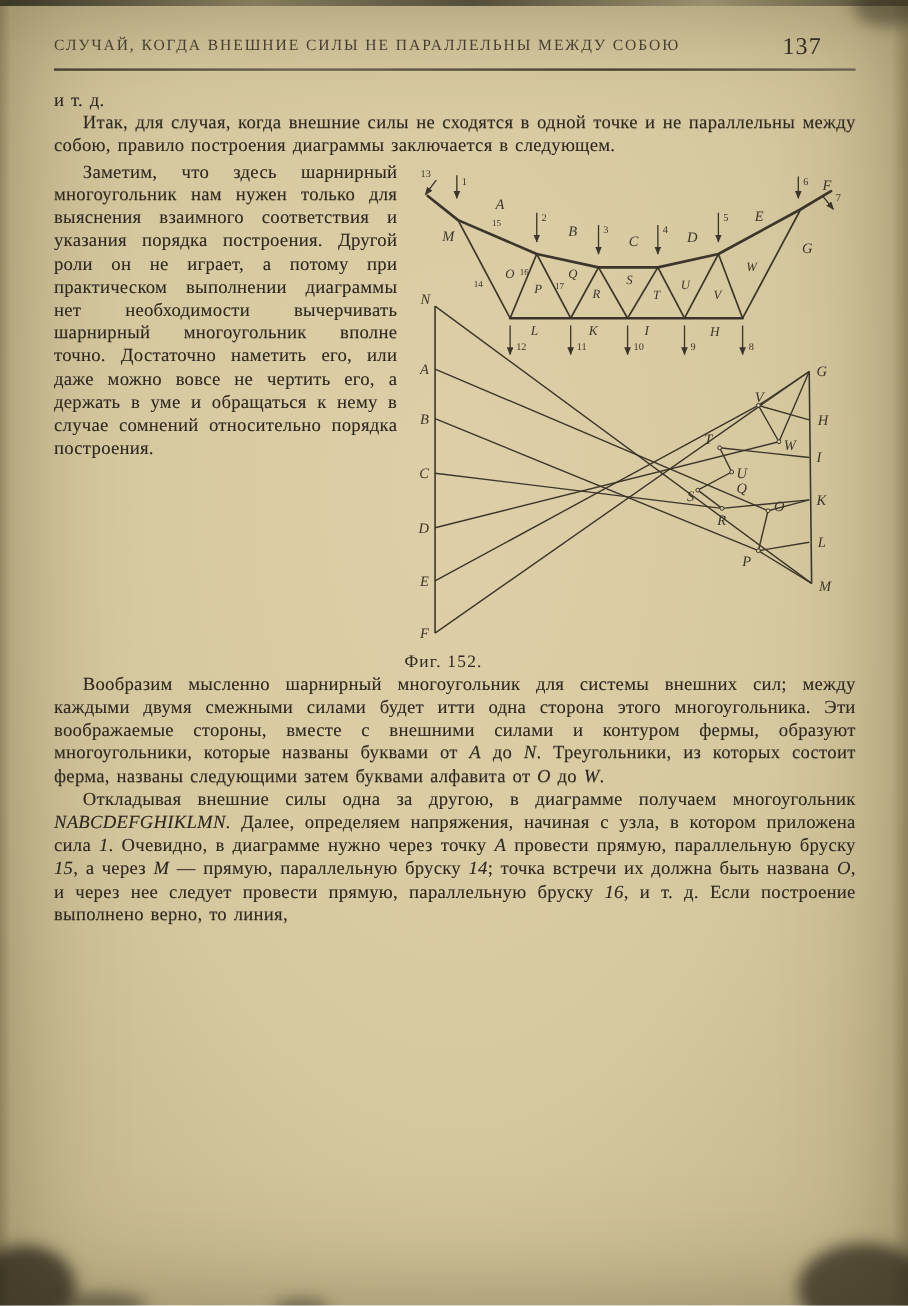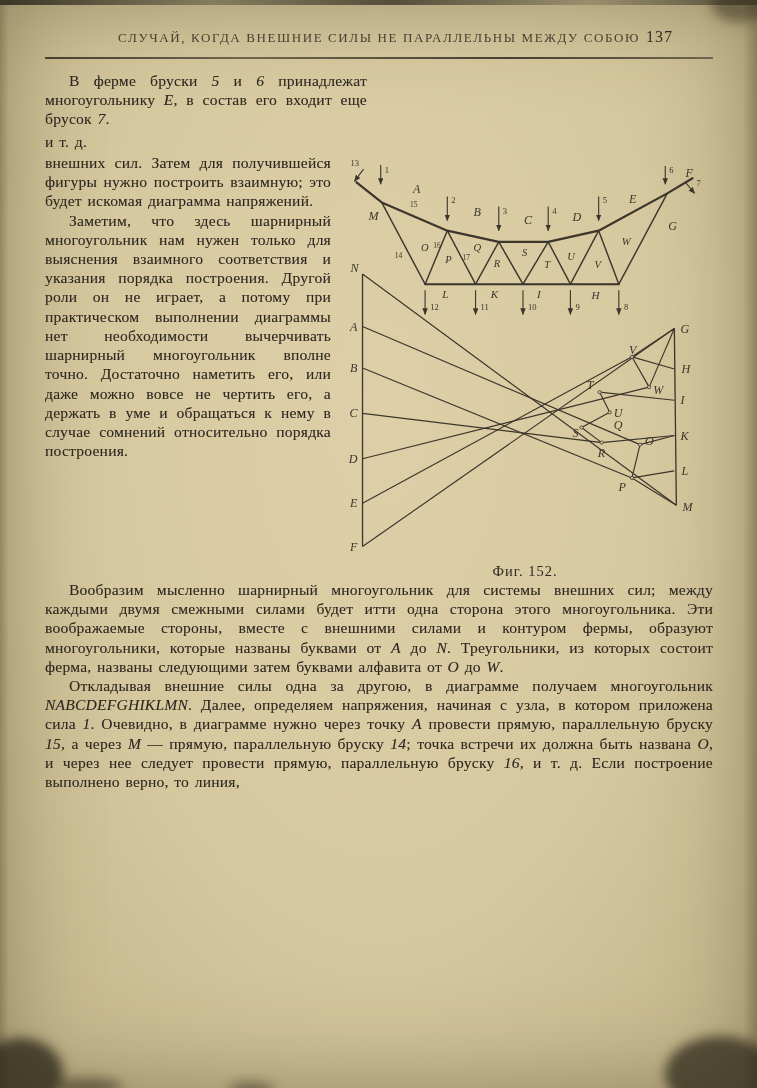--- a/index.html
+++ b/index.html
@@ -21,39 +21,39 @@
   .edge-left{position:absolute;left:0;top:0;width:9px;height:100%;
      background:linear-gradient(90deg,rgba(80,70,40,.3),rgba(80,70,40,0));}
   .blob{position:absolute;border-radius:50%;filter:blur(6px);}
   .blob.bl{left:-22px;bottom:-20px;width:85px;height:70px;background:rgba(38,34,22,.75);}
   .blob.br{right:-18px;bottom:-24px;width:110px;height:76px;background:rgba(38,34,22,.7);}
   .blob.bm1{left:52px;bottom:-8px;width:70px;height:18px;background:rgba(38,34,22,.5);}
   .blob.bm2{left:228px;bottom:-10px;width:46px;height:16px;background:rgba(38,34,22,.45);}
   .blob.tr{right:-14px;top:-12px;width:60px;height:34px;background:rgba(50,44,28,.5);}
 
   .content{position:absolute;left:45px;top:30px;width:668px;}
-  .header{position:relative;text-align:center;height:24px;
+  .header{position:relative;text-align:left;height:24px;
           font-size:13px;letter-spacing:1.6px;color:#463f31;white-space:nowrap;}
-  .header .num{position:absolute;right:40px;top:-2px;font-size:16px;letter-spacing:1px;color:#332e24;}
+  .header .num{position:absolute;right:28px;top:-2px;font-size:20px;letter-spacing:1px;color:#332e24;}
   .hrule{height:2px;margin:3px 0 12px 0;
          background:linear-gradient(90deg,var(--rule),#6e6550 30%,var(--rule) 70%,#6e6550);}
 
   p,.col{font-size:15.5px;line-height:1.24;letter-spacing:.25px;word-spacing:1.5px;
      text-align:justify;margin:0;
      text-shadow:.2px .2px 0 rgba(40,35,28,.3);}
   .indent{text-indent:24px;}
   .twocol{display:flex;gap:28px;}
   .twocol .c1{flex:0 0 322px;}
   .twocol .c2{flex:1;}
   .etc{margin-top:3px;}
   .wraprow{display:flex;gap:6px;margin-top:2px;}
   .narrow{flex:0 0 286px;}
   .figbox{flex:1;position:relative;}
   .figbox svg{display:block;width:100%;height:444px;}
-  .figcaption{margin-top:-34px;text-align:center;font-size:14.5px;letter-spacing:1px;}
+  .figcaption{margin-top:-34px;text-align:left;font-size:14.5px;letter-spacing:1px;}
 
   i{font-style:italic;}
   
   text{fill:var(--figure_ink);}
   .reg{font:italic 12px "Liberation Serif",serif;}
   .tri{font:italic 10.5px "Liberation Serif",serif;}
   .botlet{font:italic 11px "Liberation Serif",serif;}
   .mem{font:7.5px "Liberation Serif",serif;}
   .fnum{font:8.5px "Liberation Serif",serif;}
   .pt{font:italic 12px "Liberation Serif",serif;}
@@ -73,28 +73,27 @@
   <div class="blob tr"></div>
 
   <div class="content">
     <div class="header">
       <span>СЛУЧАЙ, КОГДА ВНЕШНИЕ СИЛЫ НЕ ПАРАЛЛЕЛЬНЫ МЕЖДУ СОБОЮ</span>
       <span class="num">137</span>
     </div>
     <div class="hrule"></div>
 
     <div class="twocol">
-      <div class="col c1 indent">В ферме бруски <i>5</i> и <i>6</i> принадлежат многоугольнику <i>E</i>, в состав его входит еще брусок <i>7</i>.</div>
     </div>
     <p class="etc">и т. д.</p>
 
+    <p class="indent">Итак, для случая, когда внешние силы не сходятся в одной точке и не параллельны между собою, правило построения диаграммы заключается в следующем.</p>
 
     <div class="wraprow">
       <div class="narrow">
-        <p>внешних сил. Затем для получившейся фигуры нужно построить взаимную; это будет искомая диаграмма напряжений.</p>
         <p class="indent">Заметим, что здесь шарнирный многоугольник нам нужен только для выяснения взаимного соответствия и указания порядка построения. Другой роли он не играет, а потому при практическом выполнении диаграммы нет необходимости вычерчивать шарнирный многоугольник вполне точно. Достаточно наметить его, или даже можно вовсе не чертить его, а держать в уме и обращаться к нему в случае сомнений относительно порядка построения.</p>
       </div>
       <div class="figbox">
         <svg id="fig-svg" viewBox="0 0 348 440" preserveAspectRatio="xMidYMin meet">
           <defs>
             <marker id="ah" markerWidth="7" markerHeight="6" refX="5.5" refY="2.5" orient="auto">
               <path d="M0,0 L6,2.5 L0,5 z"></path>
             </marker>
           </defs>
         <polyline points="7,29 32,49 97,77 148,88 197,88 247,77 315,40 340,25" fill="none" stroke="var(--figure_ink)" stroke-width="2.2" stroke-linejoin="round" stroke-linecap="round"></polyline>

